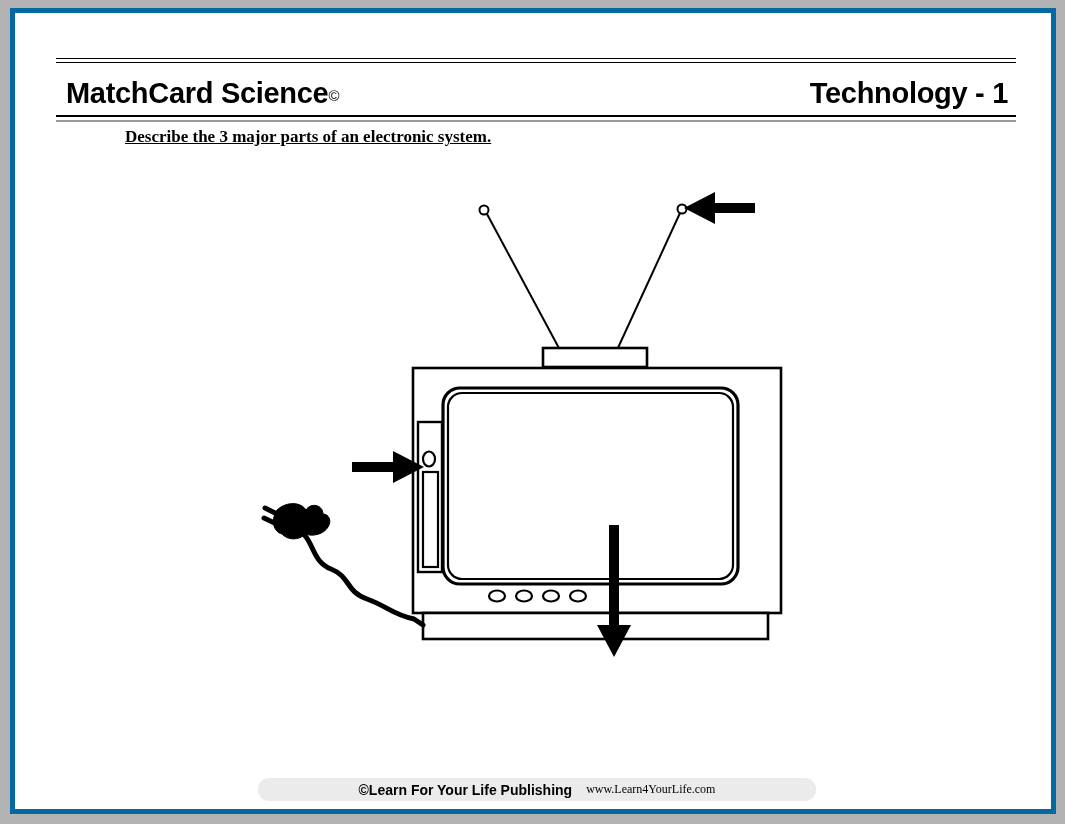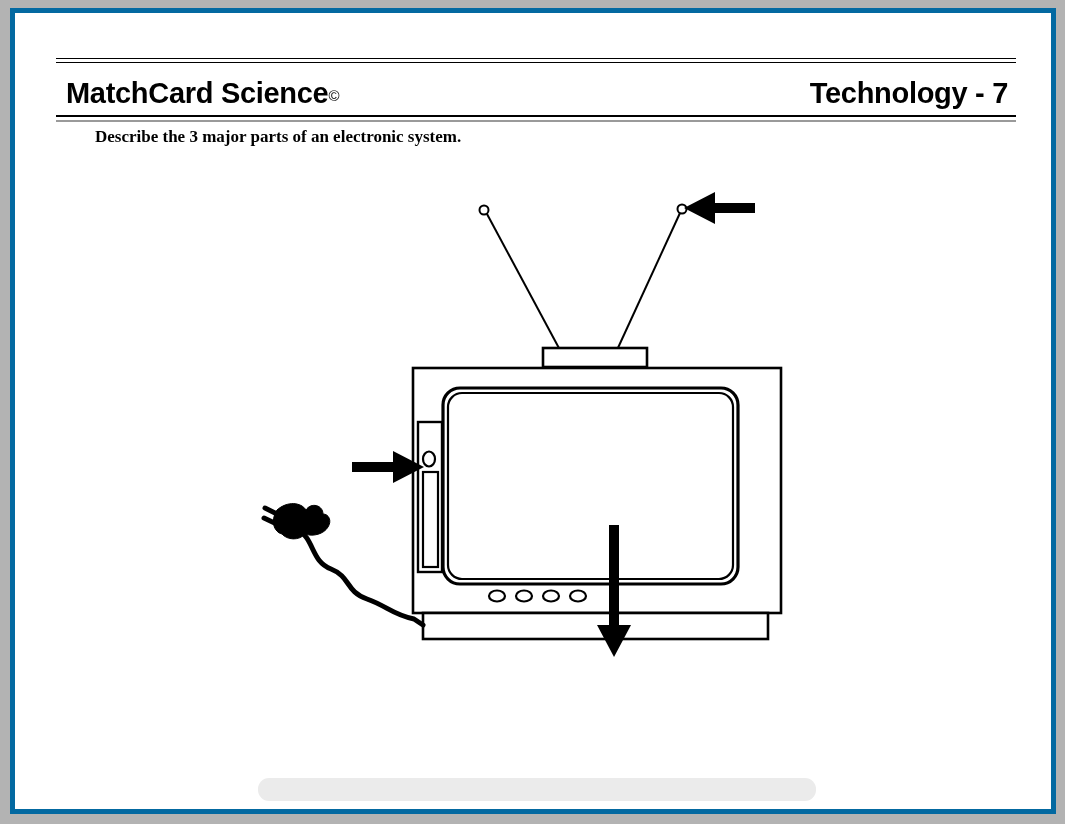--- a/index.html
+++ b/index.html
@@ -91,26 +91,27 @@
     font-family: "Liberation Sans", sans-serif;
     font-weight: bold;
     font-size: 29px;
     letter-spacing: -0.3px;
     color: #000;
     white-space: nowrap;
   }
 
   .subtitle {
     position: absolute;
-    left: 80px;
+    left: 110px;
     top: 114px;
     font-family: "Liberation Serif", serif;
     font-size: 17px;
     font-weight: bold;
     color: #000;
+    text-decoration: underline;
     white-space: nowrap;
   }
 
   
   .illustration {
     position: absolute;
     left: 0;
     top: 0;
     width: 1046px;
     height: 806px;
@@ -158,21 +159,21 @@
 <div class="page-outer">
   <div class="page">
 
     <div class="header-rules-top">
       <div class="r1"></div>
       <div class="r2"></div>
     </div>
 
     <div class="title-left"><span>MatchCard Science</span><span class="copy">©</span></div>
 
-    <div class="title-right">Technology - 7</div>
+    <div class="title-right">Technology - 1</div>
 
     <div class="header-rules-bottom">
       <div class="r1"></div>
       <div class="r2"></div>
     </div>
 
     <div class="subtitle">Describe the 3 major parts of an electronic system.</div>
 
     <div class="illustration">
       <svg width="1046" height="806" viewBox="0 0 1046 806" xmlns="http://www.w3.org/2000/svg">
@@ -241,15 +242,19 @@
               <rect x="594" y="512" width="10" height="110" fill="#000000"></rect>
               <polygon points="599,644 582,612 616,612" fill="#000000"></polygon>
             </g>
           </g>
 
         </g>
       </svg>
     </div>
 
     <div class="footer-bar"></div>
+    <div class="footer-text">
+      <span class="footer-pub">©Learn For Your Life Publishing</span>
+      <span class="footer-url">www.Learn4YourLife.com</span>
+    </div>
 
   </div>
 </div>
 
 </body></html>

